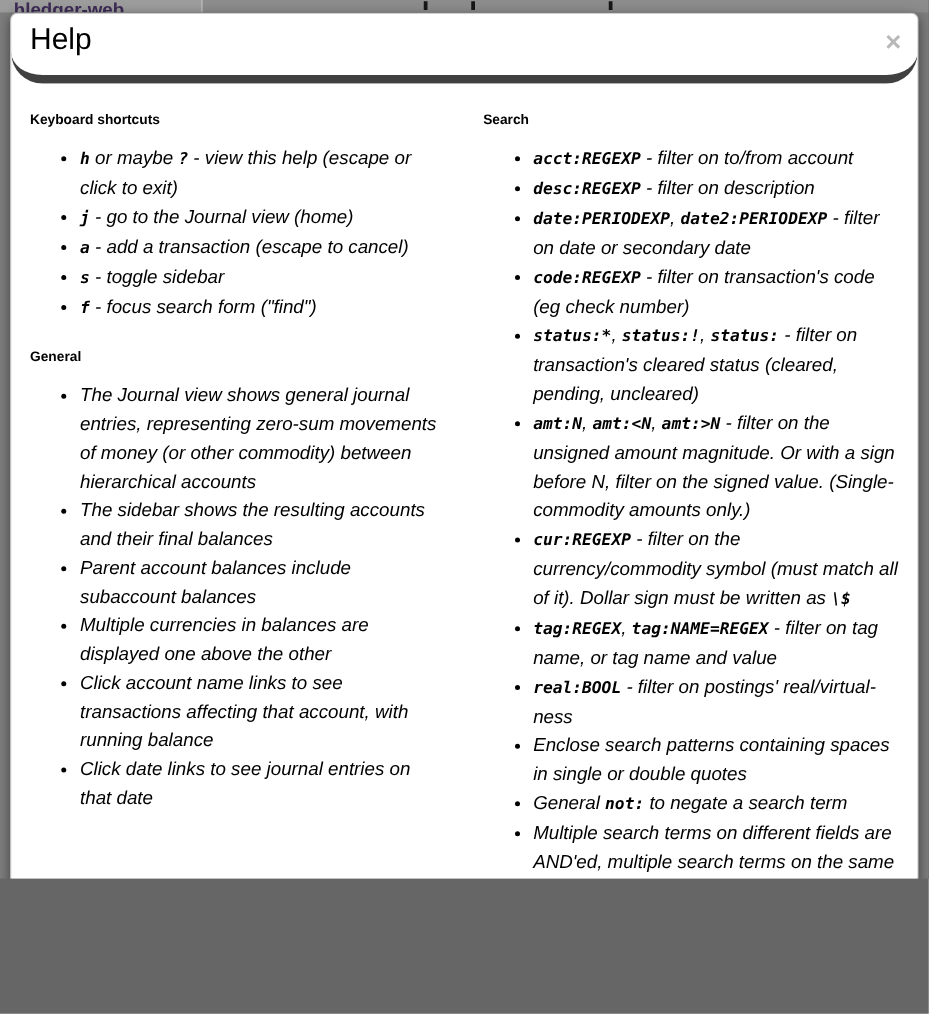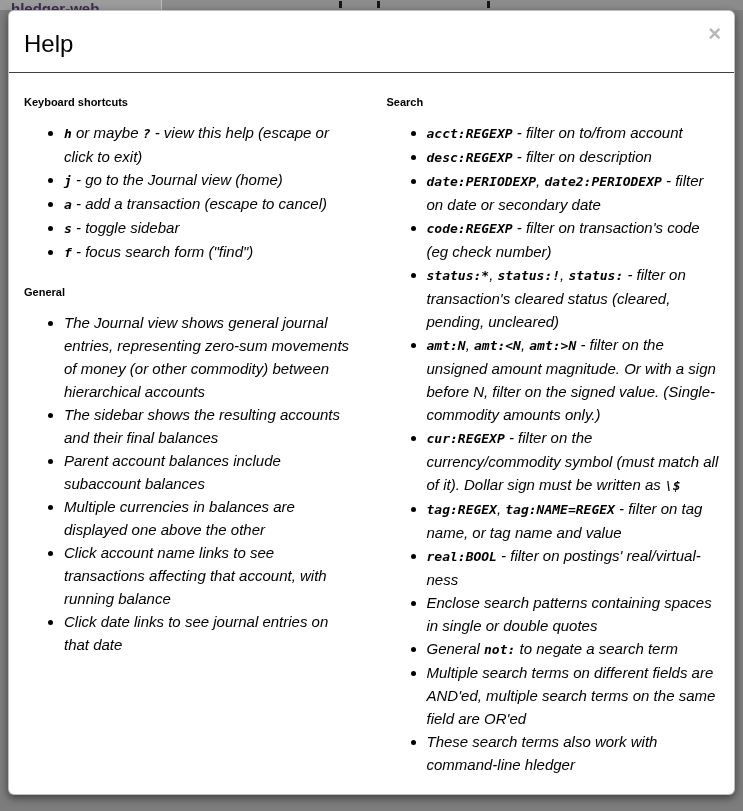--- a/index.html
+++ b/index.html
@@ -1,35 +1,35 @@
 <!DOCTYPE html>
 <html><head>
 <meta charset="utf-8">
 <style>
   * { margin:0; padding:0; box-sizing:border-box; }
   html,body { background:#666; }
   .stage {
-    position:relative; width:743px; height:811px; overflow:hidden;
+    position:relative; width:743px; height:703px; overflow:hidden;
     background:#7d7d7d;
     font-family:"Liberation Sans", sans-serif; color:#000;
   }
   
   .bg-strip { position:absolute; top:0; left:0; width:743px; height:10px; background:#8c8c8c; overflow:hidden; }
   .bg-sidebar { position:absolute; left:0; top:0; width:162px; height:10px; background:#9c9c9c; border-right:1px solid #bdbdbd; overflow:hidden; }
   .brand { position:absolute; left:11px; top:0; font-size:15px; font-weight:bold; color:#3d2b56; text-decoration:none; white-space:nowrap; }
   .frag { position:absolute; top:1px; width:3px; height:7px; background:#161616; }
   .frag.f1 { left:339px; } .frag.f2 { left:377px; } .frag.f3 { left:487px; }
 
   
   .modal {
     position:absolute; left:8px; top:10px; width:727px; height:785px;
     background:#fff; border:1px solid rgba(0,0,0,0.25); border-radius:6px;
     box-shadow:0 3px 9px rgba(0,0,0,0.5); overflow:hidden;
   }
-  .modal-header { position:relative; padding:18px 15px 14px 15px; border-bottom:1px solid #404040; }
+  .modal-header { position:relative; padding:6px 15px 14px 15px; border-bottom:7px solid #404040;border-radius:25px; }
   .modal-title { font-size:24px; font-weight:normal; line-height:29px; color:#000; }
   .close-btn {
     position:absolute; right:13px; top:13px; border:0; background:none;
     font-size:22px; line-height:20px; font-weight:bold; color:#b8b8b8; cursor:pointer;
     font-family:"Liberation Sans", sans-serif;
   }
   .modal-body { padding:15px 0 15px 0; }
   .row { display:flex; }
   .col { width:50%; padding:0 15px; }
   .section-title { font-size:11px; font-weight:bold; line-height:17px; margin-top:6px; }

